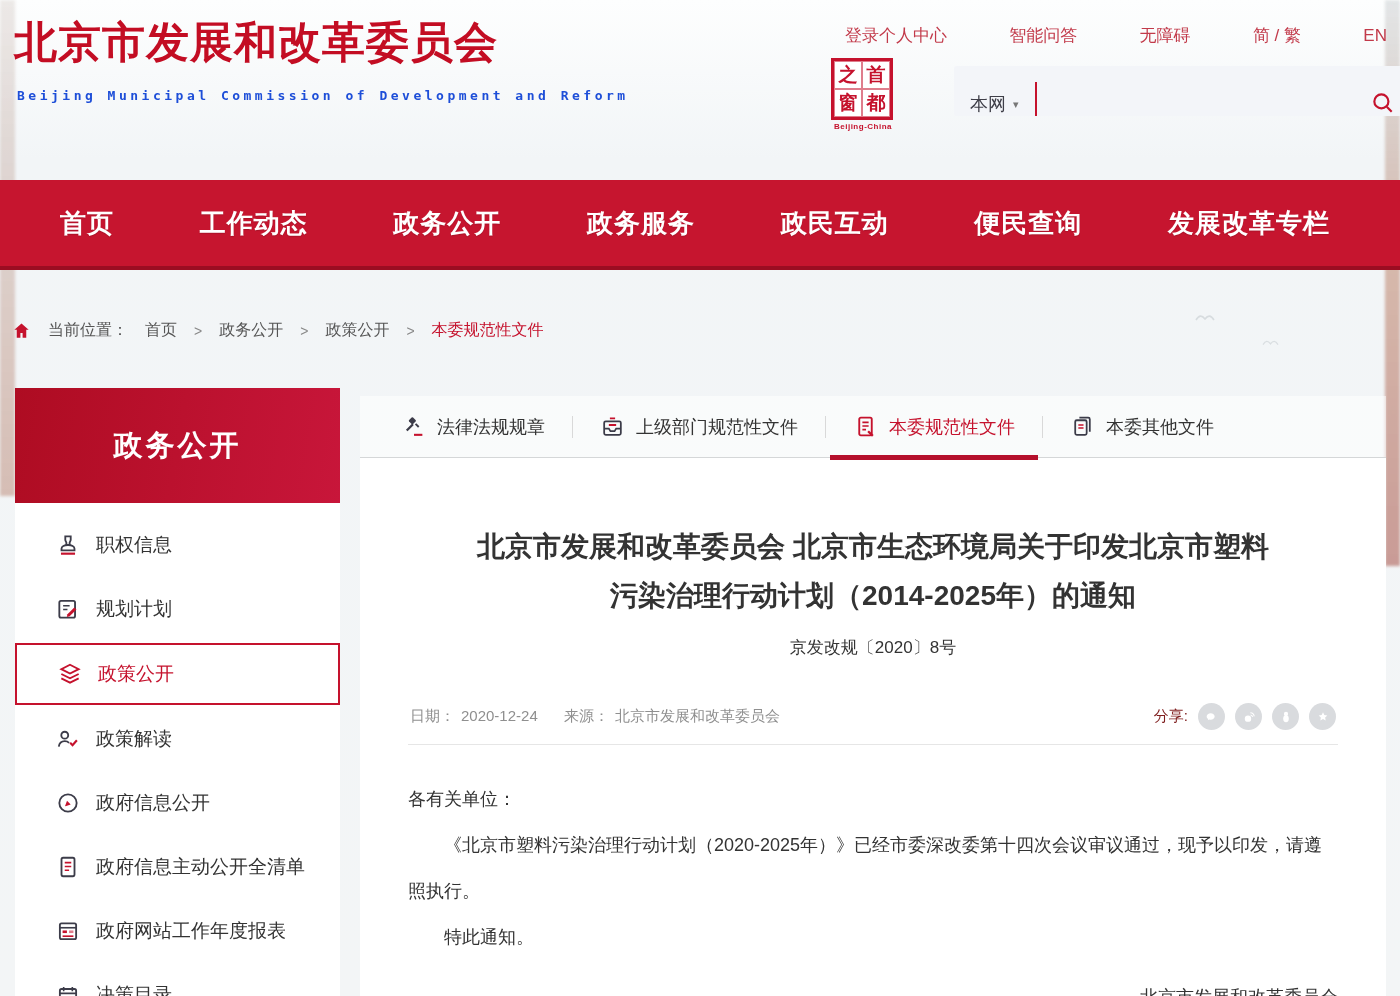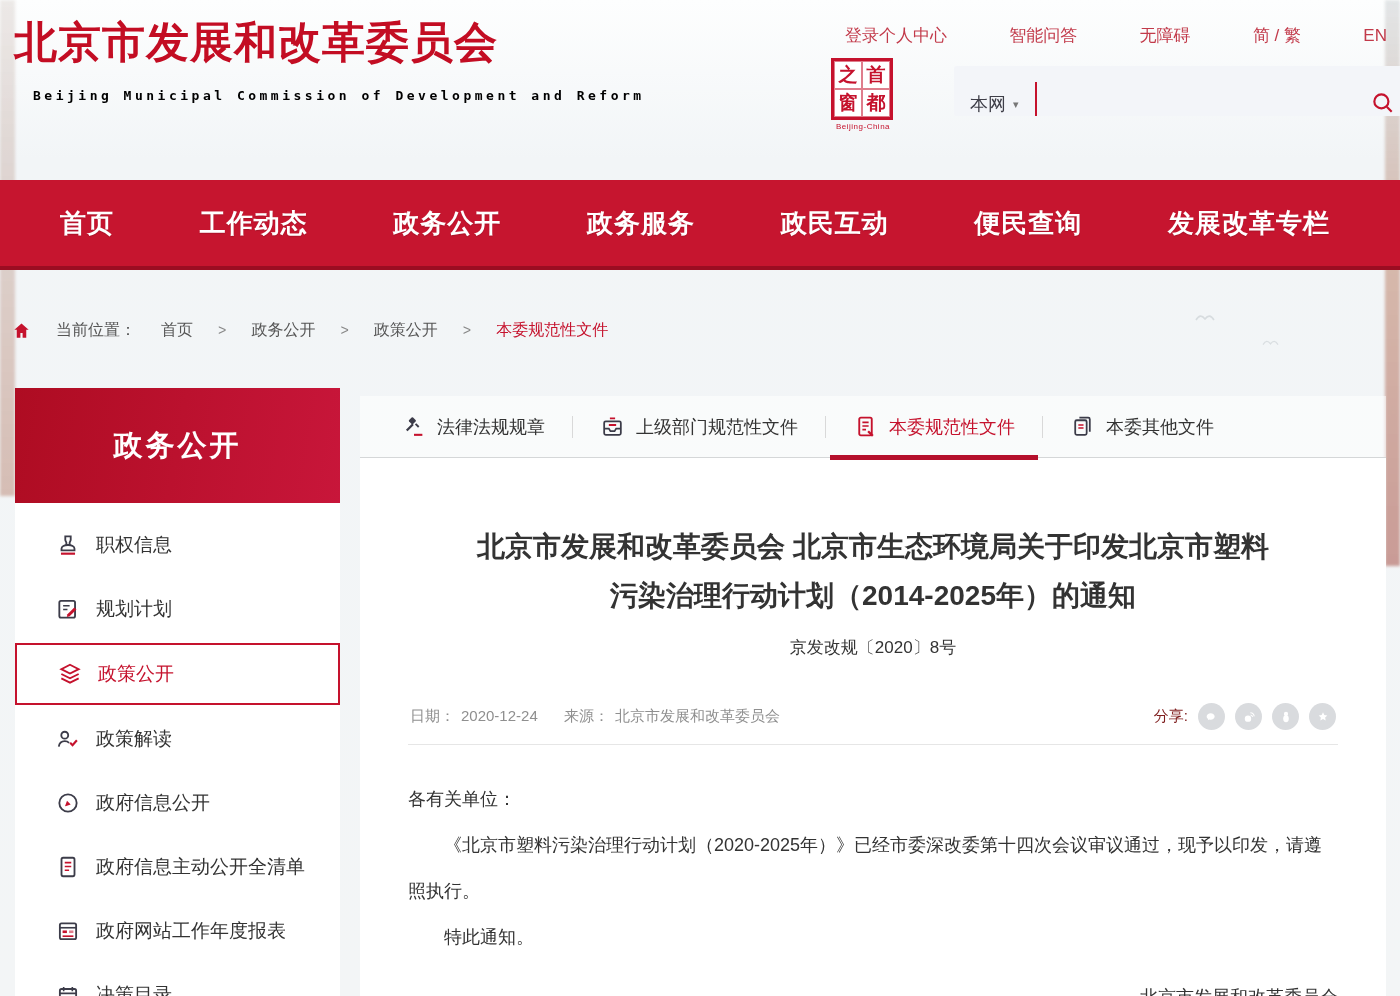--- a/index.html
+++ b/index.html
@@ -15,50 +15,50 @@
   .bg-strip.right { right:0; top:430; width:15px; height:566px;
     background:linear-gradient(180deg,rgba(150,160,165,.25),rgba(172,96,60,.4) 45%,rgba(150,46,32,.45)); }
   .bg-strip.left { left:0; top:500; width:15px; height:496px;
     background:linear-gradient(180deg,rgba(170,150,140,.2),rgba(160,84,56,.35)); }
   .bird { position:absolute; z-index:0; opacity:.55; pointer-events:none; }
 
   
   .header { position:absolute; top:0; left:0; width:1400px; height:150px; z-index:2; }
   .logo-title { position:absolute; left:14px; top:14px; font-size:43px; font-weight:900;
     color:#c30d23; letter-spacing:1px; }
-  .logo-sub { position:absolute; left:33px; top:88px; font-size:13px; font-weight:bold;
-    color:#000000; letter-spacing:3.5px; font-family:"DejaVu Sans Mono",monospace; }
+  .logo-sub { position:absolute; left:17px; top:88px; font-size:13px; font-weight:bold;
+    color:#1d4ed8; letter-spacing:3.5px; font-family:"DejaVu Sans Mono",monospace; }
   .top-links { position:absolute; left:845px; top:24px; width:542px; display:flex;
     justify-content:space-between; align-items:center; }
   .top-links a { font-size:17px; color:#c23a4a; text-decoration:none; cursor:pointer; }
   .seal { position:absolute; left:831px; top:58px; width:64px; text-align:center; }
   .seal-box { width:62px; height:62px; border:3px solid #c5122d; display:grid;
     grid-template-columns:1fr 1fr; grid-template-rows:1fr 1fr; background:#fff; }
   .seal-box span { display:flex; align-items:center; justify-content:center;
     font-size:19px; font-weight:bold; color:#c5122d; border:0.5px solid rgba(197,18,45,.55); }
-  .seal-caption { font-size:8px; font-weight:normal; color:#c5122d; letter-spacing:.5px; margin-top:2px; }
+  .seal-caption { font-size:8px; font-weight:bold; color:#c5122d; letter-spacing:.5px; margin-top:2px; }
   .search-bar { position:absolute; left:954px; top:66px; width:458px; height:50px;
     background:#f3f5f9; border-radius:3px; display:flex; align-items:flex-end; padding:0 16px; }
   .search-scope { display:flex; align-items:center; gap:7px; cursor:pointer; }
   .search-scope .scope-label { font-size:18px; color:#3e3e48; }
   .search-scope .caret { font-size:11px; color:#777; }
   .search-divider { width:2px; height:34px; background:#c5122d; margin:0 14px 0 16px; }
   .search-input { flex:1; border:none; outline:none; background:transparent; font-size:16px; color:#333; }
   .search-btn { background:none; border:none; cursor:pointer; display:flex; align-items:center; }
 
   
   .nav { position:absolute; top:180px; left:0; width:1400px; height:90px; background:#c6152f;
     border-bottom:4px solid rgba(120,8,24,.55); display:flex; align-items:center;
     justify-content:space-between; padding:0 70px 0 60px; z-index:2; }
   .nav a { color:#fff; font-size:26px; font-weight:bold; letter-spacing:1px;
     text-decoration:none; cursor:pointer; text-shadow:0 1px 1px rgba(0,0,0,.15); }
 
   
   .breadcrumb { position:absolute; top:320px; left:12px; display:flex; align-items:center;
-    gap:25px; font-size:16px; color:#555; z-index:2;font-family:Liberation Mono, monospace; }
+    gap:17px; font-size:16px; color:#555; z-index:2; }
   .breadcrumb .crumb { color:#555; text-decoration:none; cursor:pointer; }
   .breadcrumb .sep { color:#888; font-size:14px; }
   .breadcrumb .crumb.active { color:#c5122d; }
 
   
   .sidebar { position:absolute; left:15px; top:388px; width:325px; background:#fff;
     height:640px; z-index:2; }
   .sidebar-header { height:115px; background:linear-gradient(100deg,#ae0c22,#c8163a);
     display:flex; align-items:center; justify-content:center; }
   .sidebar-header h2 { color:#fff; font-size:29px; font-weight:bold; letter-spacing:3px; }

